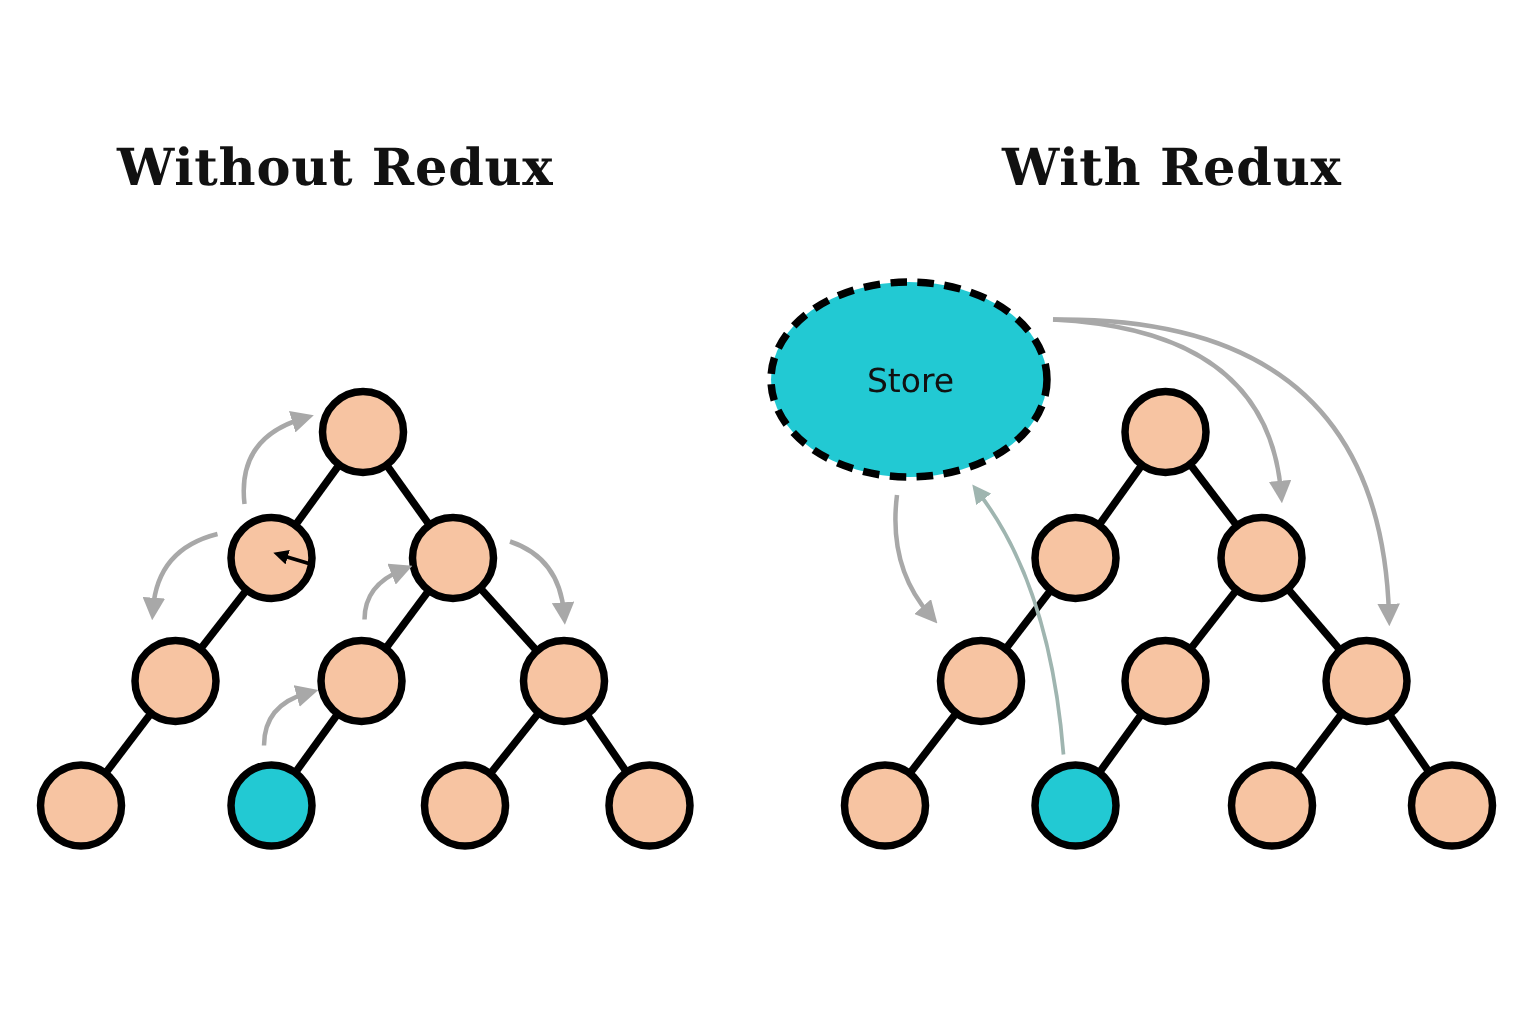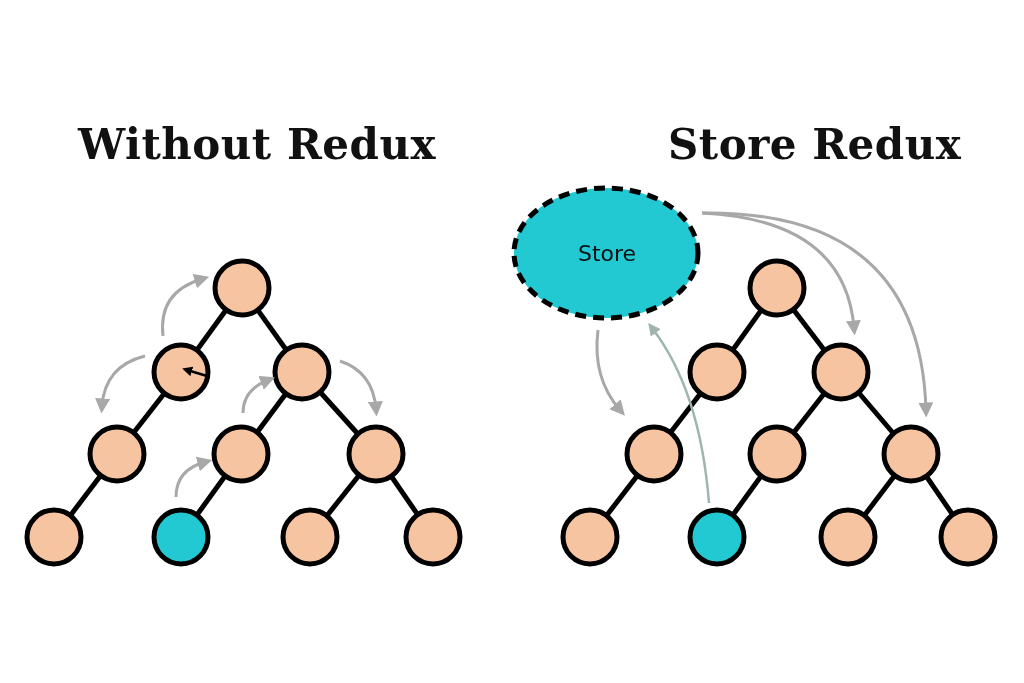--- a/index.html
+++ b/index.html
@@ -1,31 +1,31 @@
 <!DOCTYPE html>
 <html><head>
 <meta charset="utf-8">
 <style>
   html, body { margin: 0; padding: 0; background: #ffffff; }
   body { width: 1024px; height: 683px; position: relative; overflow: hidden; }
   .title {
-    position: absolute; top: 120px;
+    position: absolute; top: 92px;
     font-family: "DejaVu Serif", serif; font-weight: bold;
-    font-size: 42px; color: #111; letter-spacing: 0.5px; white-space: nowrap;
+    font-size: 34px; color: #111; letter-spacing: 0.5px; white-space: nowrap;
   }
   #title-left { left: 78px; }
   #title-right { left: 668px; }
   svg { position: absolute; left: 0; top: 0; }
   .store-label { font-family: "DejaVu Sans", sans-serif; font-size: 22px; fill: #111; }
 </style>
 </head>
 <body>
 
 <div class="title" id="title-left">Without Redux</div>
-<div class="title" id="title-right">Store Redux</div>
+<div class="title" id="title-right">With Redux</div>
 
 <svg id="diagram" width="1024" height="683" viewBox="0 0 1024 683">
   <defs>
     <marker id="arrow-gray" viewBox="0 0 10 10" refX="5" refY="5" markerWidth="5" markerHeight="5" orient="auto-start-reverse">
       <path d="M0,0 L10,5 L0,10 z" fill="#A8A8A8"></path>
     </marker>
     <marker id="arrow-teal" viewBox="0 0 10 10" refX="5" refY="5" markerWidth="5" markerHeight="5" orient="auto-start-reverse">
       <path d="M0,0 L10,5 L0,10 z" fill="#9FB5B0"></path>
     </marker>
     <marker id="arrow-black" viewBox="0 0 10 10" refX="5" refY="5" markerWidth="4" markerHeight="4" orient="auto-start-reverse">

